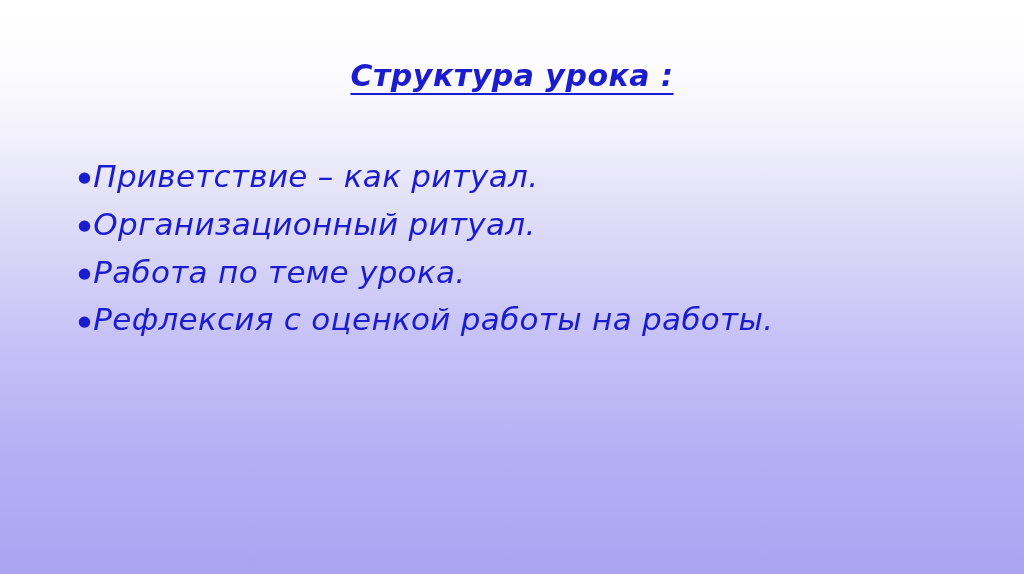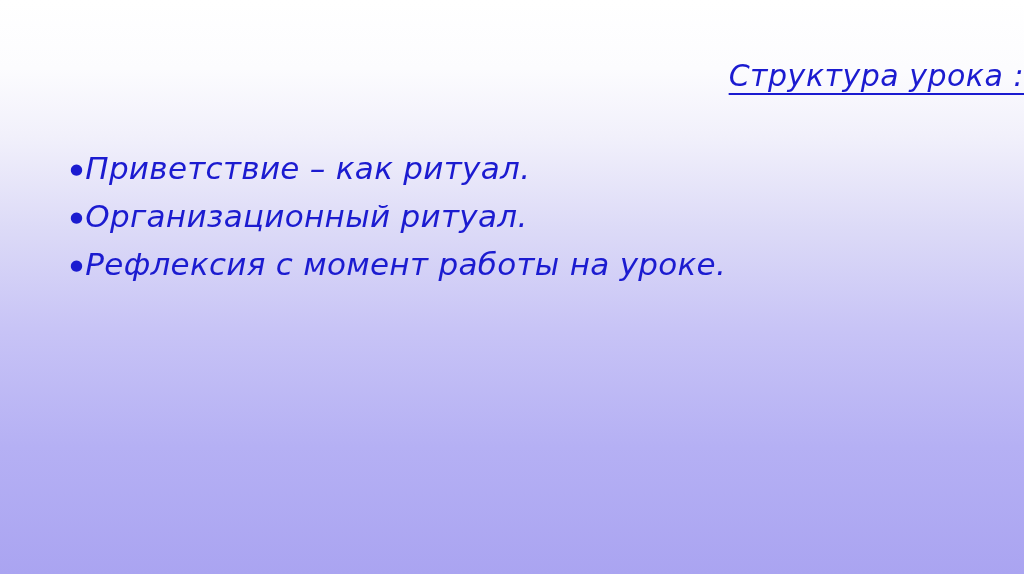--- a/index.html
+++ b/index.html
@@ -19,38 +19,38 @@
       #c7c3f6 58%,
       #b5b0f4 78%,
       #aaa4f1 100%);
     font-family: "DejaVu Sans", "Liberation Sans", sans-serif;
   }
   .slide-title {
     position: absolute;
     top: 58px;
     left: 0;
     width: 100%;
-    text-align: right;
+    text-align: center;
     font-size: 30px;
-    font-weight: normal;
+    font-weight: bold;
     font-style: italic;
     color: #1b1bd0;
     letter-spacing: 0.5px;
   }
   .slide-title .title-text {
     text-decoration: underline;
     text-decoration-thickness: 2px;
     text-underline-offset: 7px;
   }
   .bullet-list {
     position: absolute;
     top: 137px;
     left: 62px;
     right: 20px;
-    margin: 8px;
+    margin: 16px;
     padding: 0;
     list-style: none;
   }
   .bullet-item {
     font-size: 31px;
     font-style: italic;
     line-height: 46.5px;
     color: #1b1bd0;
     letter-spacing: 0.3px;
     white-space: nowrap;
@@ -72,16 +72,19 @@
   </div>
 
   <ul class="bullet-list">
     <li class="bullet-item">
       <span class="bullet-dot">●</span><span>Приветствие – как ритуал.</span>
     </li>
     <li class="bullet-item">
       <span class="bullet-dot">●</span><span>Организационный ритуал.</span>
     </li>
     <li class="bullet-item">
-      <span class="bullet-dot">●</span><span>Рефлексия с момент работы на уроке.</span>
+      <span class="bullet-dot">●</span><span>Работа по теме урока.</span>
+    </li>
+    <li class="bullet-item">
+      <span class="bullet-dot">●</span><span>Рефлексия с оценкой работы на работы.</span>
     </li>
   </ul>
 </div>
 
 </body></html>

